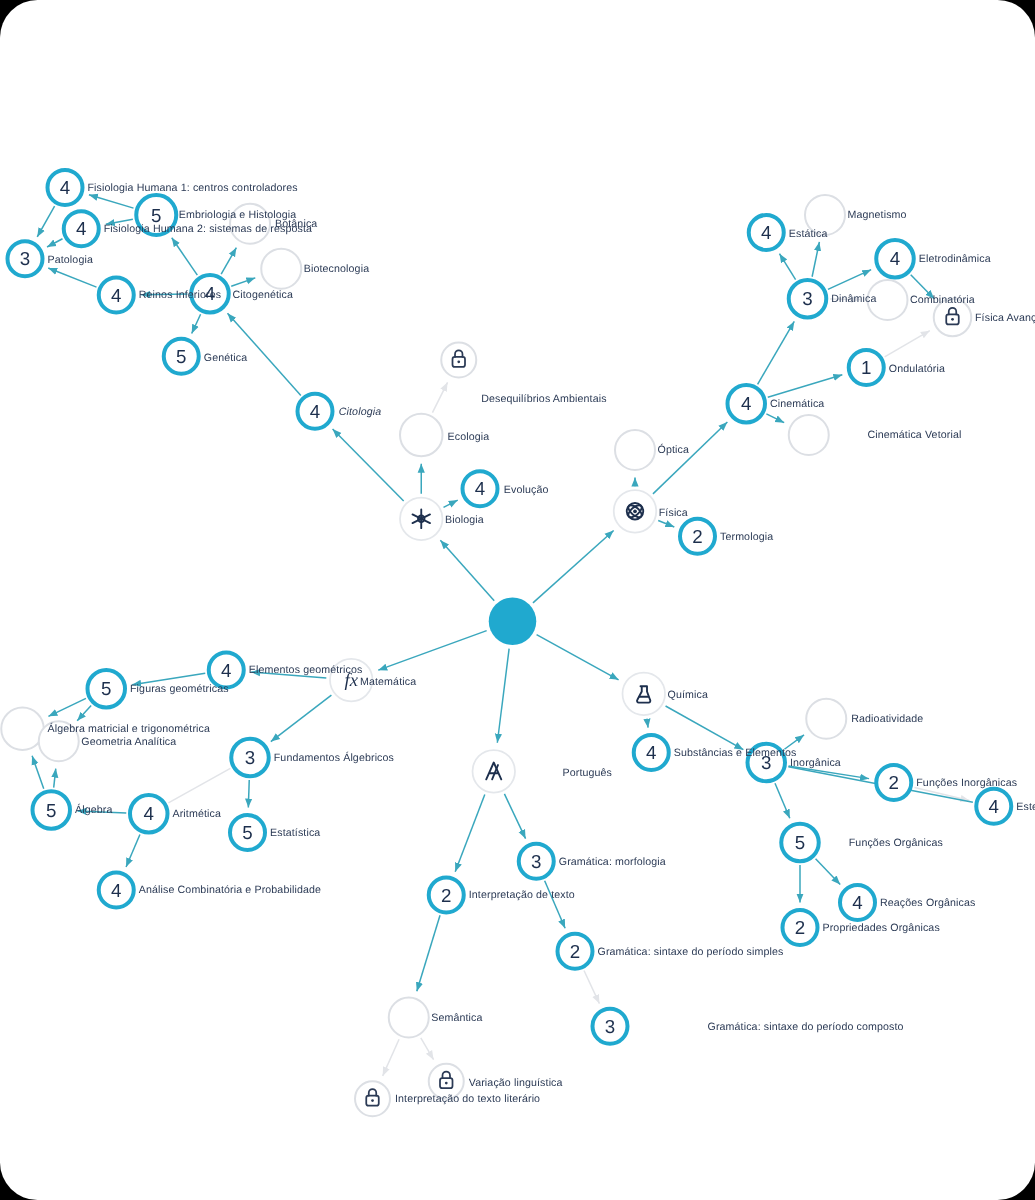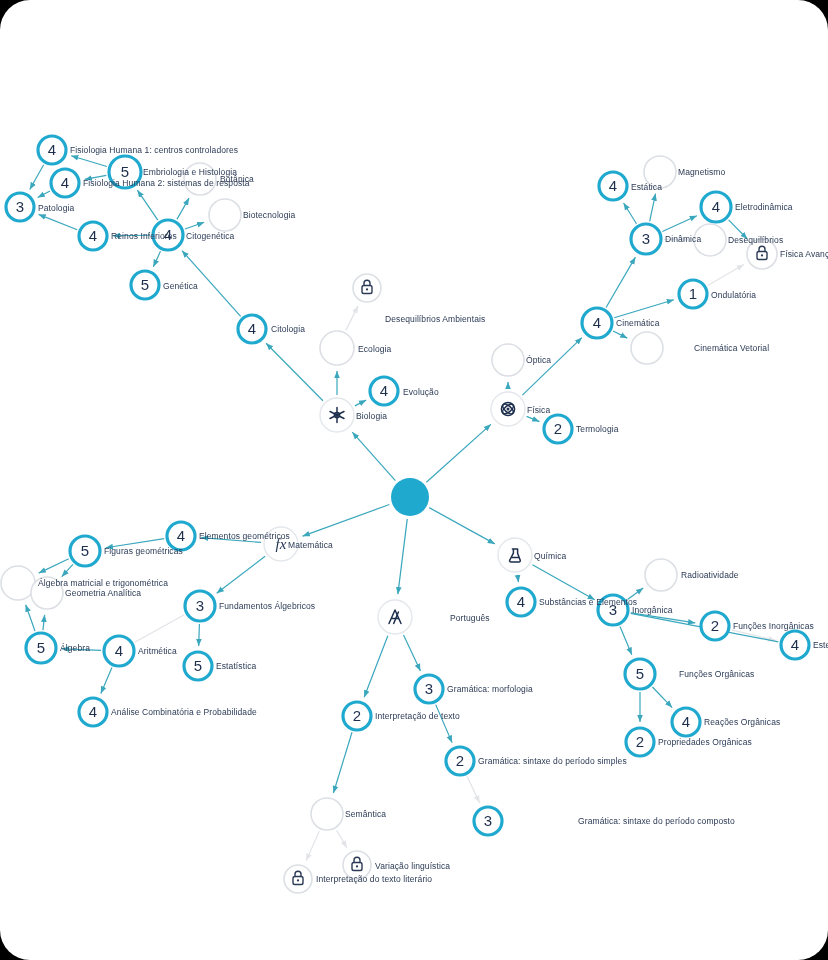--- a/index.html
+++ b/index.html
@@ -339,53 +339,53 @@
   </svg>
   <div id="label-layer">
       <div class="node-label" style="left: 356px; top: 416px;">Biologia</div>
       <div class="node-label" style="left: 527px; top: 410px;">Física</div>
       <div class="node-label" style="left: 288px; top: 545px;">Matemática</div>
       <div class="node-label" style="left: 414px; top: 618px; padding-left: 36px;">Português</div>
       <div class="node-label" style="left: 534px; top: 556px;">Química</div>
       <div class="node-label" style="left: 403px; top: 392px; text-align: center;">Evolução</div>
       <div class="node-label" style="left: 358px; top: 349px;">Ecologia</div>
       <div class="node-label" style="left: 385px; top: 288px; margin-top: 31px;">Desequilíbrios Ambientais</div>
-      <div class="node-label" style="left: 271px; top: 329px;">Citologia</div>
+      <div class="node-label" style="left: 271px; top: 329px; font-style: italic;">Citologia</div>
       <div class="node-label" style="left: 186px; top: 236px;">Citogenética</div>
       <div class="node-label" style="left: 163px; top: 286px;">Genética</div>
       <div class="node-label" style="left: 243px; top: 215px;">Biotecnologia</div>
       <div class="node-label" style="left: 220px; top: 179px;">Botânica</div>
       <div class="node-label" style="left: 143px; top: 172px;">Embriologia e Histologia</div>
       <div class="node-label" style="left: 111px; top: 236px;">Reinos Inferiores</div>
       <div class="node-label" style="left: 38px; top: 208px;">Patologia</div>
       <div class="node-label" style="left: 70px; top: 150px;">Fisiologia Humana 1: centros controladores</div>
       <div class="node-label" style="left: 83px; top: 183px;">Fisiologia Humana 2: sistemas de resposta</div>
       <div class="node-label" style="left: 526px; top: 360px;">Óptica</div>
       <div class="node-label" style="left: 576px; top: 429px;">Termologia</div>
       <div class="node-label" style="left: 616px; top: 323px;">Cinemática</div>
       <div class="node-label" style="left: 694px; top: 348px;">Cinemática Vetorial</div>
       <div class="node-label" style="left: 711px; top: 295px;">Ondulatória</div>
       <div class="node-label" style="left: 665px; top: 239px;">Dinâmica</div>
       <div class="node-label" style="left: 631px; top: 187px;">Estática</div>
       <div class="node-label" style="left: 678px; top: 172px;">Magnetismo</div>
       <div class="node-label" style="left: 735px; top: 207px;">Eletrodinâmica</div>
-      <div class="node-label" style="left: 728px; top: 240px;">Desequilíbrios</div>
+      <div class="node-label" style="left: 728px; top: 240px;">Combinatória</div>
       <div class="node-label" style="left: 780px; top: 254px;">Física Avançada</div>
       <div class="node-label" style="left: 199px; top: 536px;">Elementos geométricos</div>
       <div class="node-label" style="left: 104px; top: 551px;">Figuras geométricas</div>
       <div class="node-label" style="left: 38px; top: 583px;">Álgebra matricial e trigonométrica</div>
       <div class="node-label" style="left: 65px; top: 593px;">Geometria Analítica</div>
       <div class="node-label" style="left: 60px; top: 648px;">Álgebra</div>
       <div class="node-label" style="left: 138px; top: 651px;">Aritmética</div>
       <div class="node-label" style="left: 111px; top: 712px;">Análise Combinatória e Probabilidade</div>
       <div class="node-label" style="left: 219px; top: 606px; text-align: right;">Fundamentos Álgebricos</div>
       <div class="node-label" style="left: 216px; top: 666px;">Estatística</div>
       <div class="node-label" style="left: 447px; top: 689px;">Gramática: morfologia</div>
       <div class="node-label" style="left: 478px; top: 761px;">Gramática: sintaxe do período simples</div>
-      <div class="node-label" style="left: 534px; top: 821px; padding-left: 44px;">Gramática: sintaxe do período composto</div>
+      <div class="node-label" style="left: 522px; top: 821px; padding-left: 44px;">Gramática: sintaxe do período composto</div>
       <div class="node-label" style="left: 375px; top: 716px;">Interpretação de texto</div>
       <div class="node-label" style="left: 345px; top: 814px;">Semântica</div>
       <div class="node-label" style="left: 316px; top: 879px;">Interpretação do texto literário</div>
       <div class="node-label" style="left: 375px; top: 866px;">Variação linguística</div>
       <div class="node-label" style="left: 539px; top: 602px;">Substâncias e Elementos</div>
       <div class="node-label" style="left: 632px; top: 610px;">Inorgânica</div>
       <div class="node-label" style="left: 681px; top: 575px;">Radioatividade</div>
       <div class="node-label" style="left: 733px; top: 626px;">Funções Inorgânicas</div>
       <div class="node-label" style="left: 813px; top: 645px;">Esteq</div>
       <div class="node-label" style="left: 659px; top: 674px; margin-left: 20px;">Funções Orgânicas</div>

